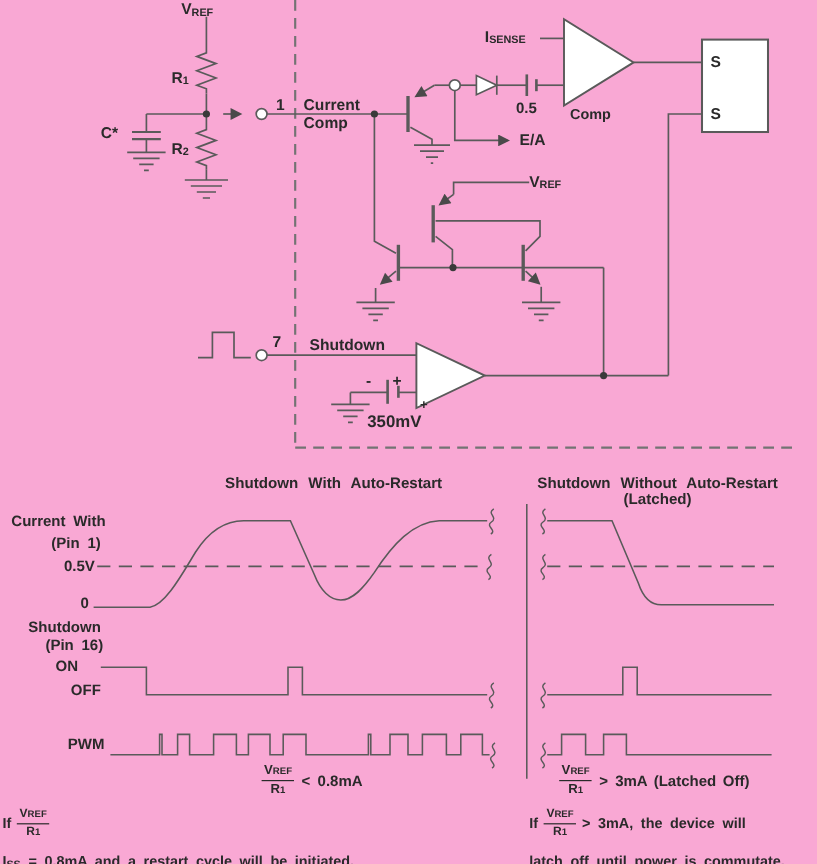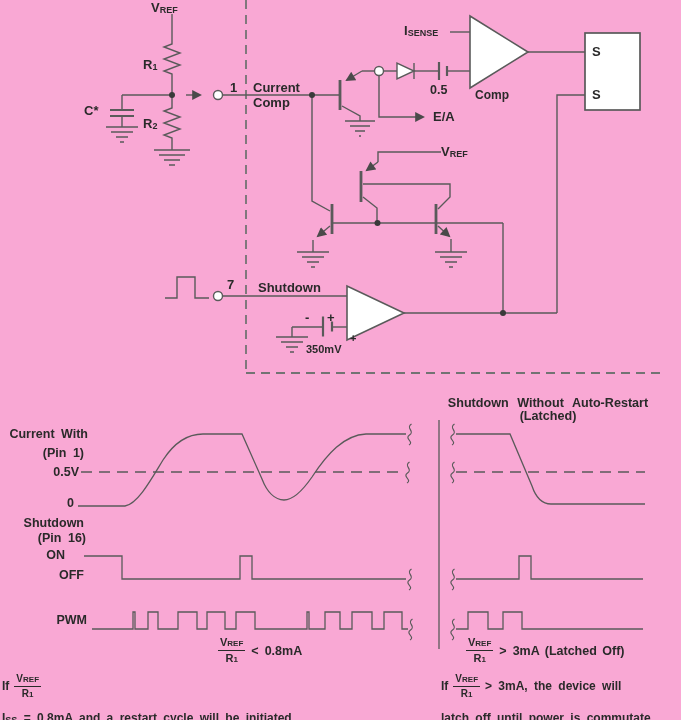--- a/index.html
+++ b/index.html
@@ -170,22 +170,23 @@
 <div class="lbl" style="left:430px;top:84px;font-size:12.5px">0.5</div>
 <div class="lbl" style="left:433px;top:110px">E/A</div>
 <div class="lbl" style="left:441px;top:145px"><span>V</span><span class="sub">REF</span></div>
 <div class="lbl" style="left:592px;top:45px">S</div>
 <div class="lbl" style="left:592px;top:88px">S</div>
 <div class="lbl" style="left:227px;top:278px">7</div>
 <div class="lbl" style="left:258px;top:281px">Shutdown</div>
 <div class="lbl sm" style="left:350px;top:289px">+</div>
 <div class="lbl" style="left:305px;top:311px">-</div>
 <div class="lbl" style="left:327px;top:311px">+</div>
-<div class="lbl" style="left:306px;top:344px;font-size:11px">350mV</div>
-
+<div class="lbl" style="left:306px;top:344px;font-size:14px">350mV</div>
+
+<div class="wtitle" style="left:162px;top:397px;width:232px">Shutdown With Auto-Restart</div>
 <div class="wtitle" style="left:431px;top:397px;width:234px">Shutdown Without Auto-Restart</div>
 <div class="wtitle" style="left:431px;top:410px;width:234px">(Latched)</div>
 
 <div class="rowlbl" style="left:0;width:88px;top:428px">Current With</div>
 <div class="rowlbl" style="left:0;width:84px;top:447px">(Pin 1)</div>
 <div class="rowlbl" style="left:0;width:79px;top:466px">0.5V</div>
 <div class="rowlbl" style="left:0;width:74px;top:497px">0</div>
 <div class="rowlbl" style="left:0;width:84px;top:517px">Shutdown</div>
 <div class="rowlbl" style="left:0;width:86px;top:532px">(Pin 16)</div>
 <div class="rowlbl" style="left:0;width:65px;top:549px">ON</div>

